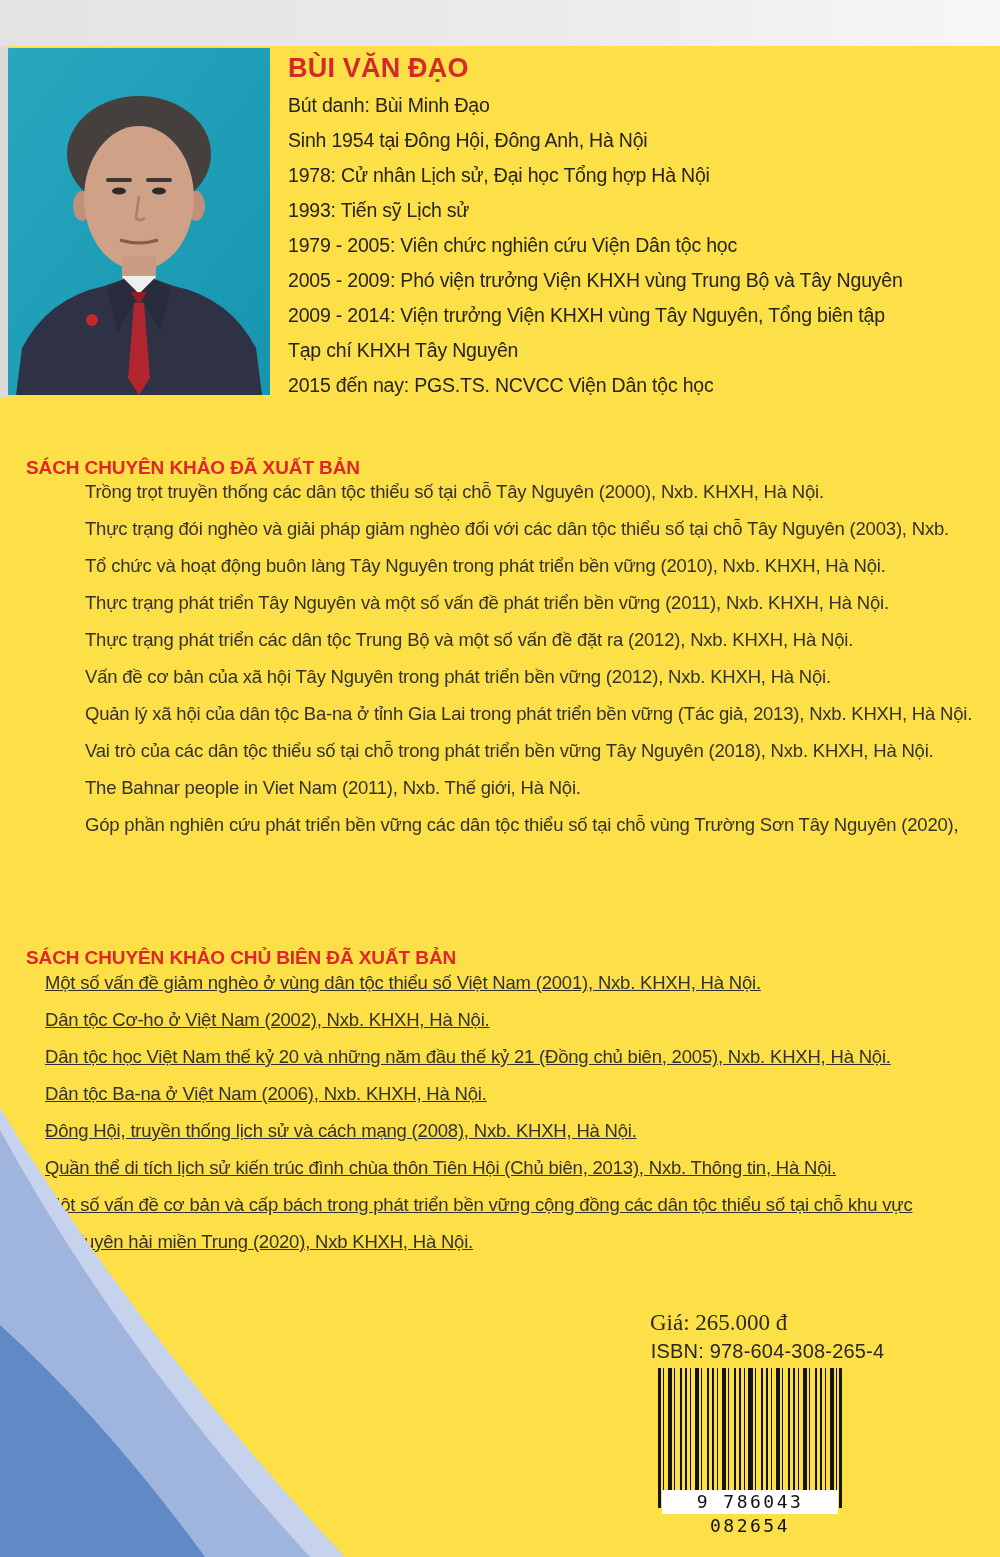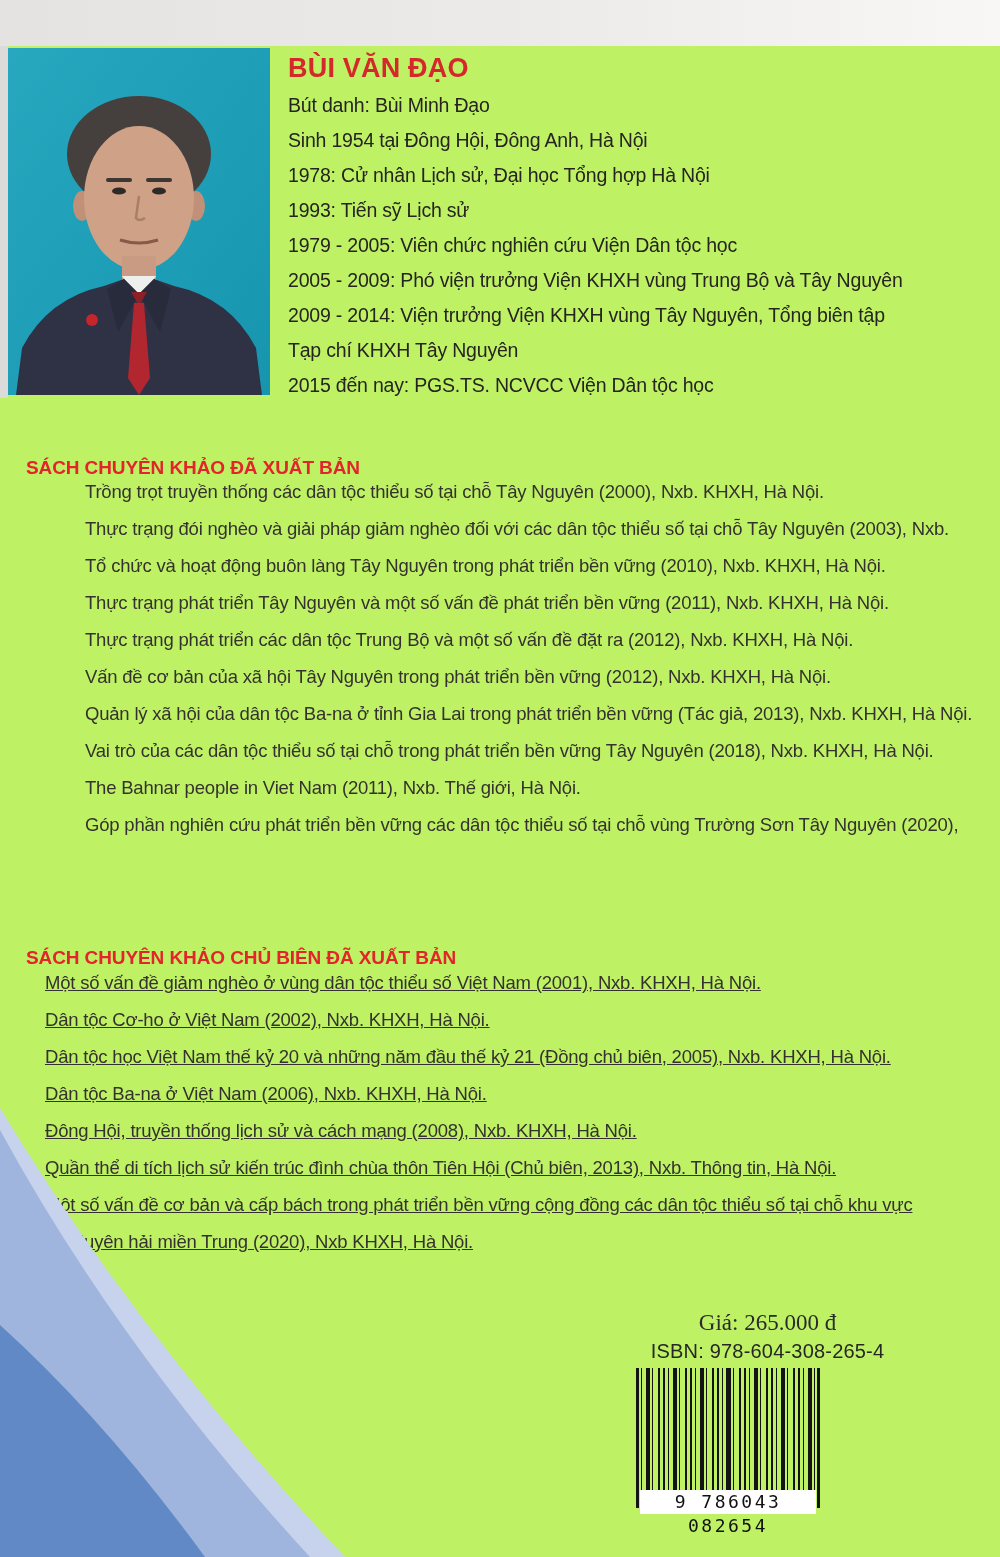--- a/index.html
+++ b/index.html
@@ -1,17 +1,17 @@
 <!DOCTYPE html>
 <html><head>
 <meta charset="utf-8">
 <style>
   html,body{margin:0;padding:0;background:#ffffff;}
   .page{
-    position:relative;width:1000px;height:1557px;background:#bef264;overflow:hidden;
+    position:relative;width:1000px;height:1557px;background:#fde047;overflow:hidden;
     font-family:"Liberation Sans", sans-serif;color:#2f2c2a;
   }
   .top-band{
     position:absolute;left:0;top:0;width:1000px;height:46px;
     background:linear-gradient(90deg,#e4e3e1 0%,#ecebe9 55%,#f8f7f6 100%);
   }
   .left-strip{
     position:absolute;left:0;top:46px;width:8px;height:352px;background:#dcdbd9;
   }
   .photo{
@@ -31,28 +31,28 @@
   }
   .sec1{top:440px;}
   .sec2{top:930px;}
   .list{
     position:absolute;left:45px;width:925px;
     font-size:18.5px;line-height:37px;letter-spacing:-0.2px;color:#35312e;
   }
   .list1{top:473px;margin-left:40px;}
   .list2{top:964px;text-decoration:underline;}
   .price{
-    position:absolute;left:650px;top:1310px;width:235px;text-align:center;
+    position:absolute;left:650px;top:1310px;width:235px;text-align:left;
     font-family:"Liberation Serif", serif;font-size:23px;color:#2a2a2a;
   }
   .isbn{
     position:absolute;left:650px;top:1340px;width:235px;text-align:center;
     font-size:20px;letter-spacing:.2px;color:#262626;
   }
-  .barcode{position:absolute;left:636px;top:1368px;width:184px;height:148px;}
+  .barcode{position:absolute;left:658px;top:1368px;width:184px;height:148px;}
   .bars{
     position:absolute;left:0;top:0;width:184px;height:122px;
     background:
       repeating-linear-gradient(90deg,
         #141414 0 2px, transparent 2px 5px,
         #141414 5px 6px, transparent 6px 10px,
         #141414 10px 14px, transparent 14px 16px,
         #141414 16px 17px, transparent 17px 22px,
         #141414 22px 24px, transparent 24px 27px);
   }

